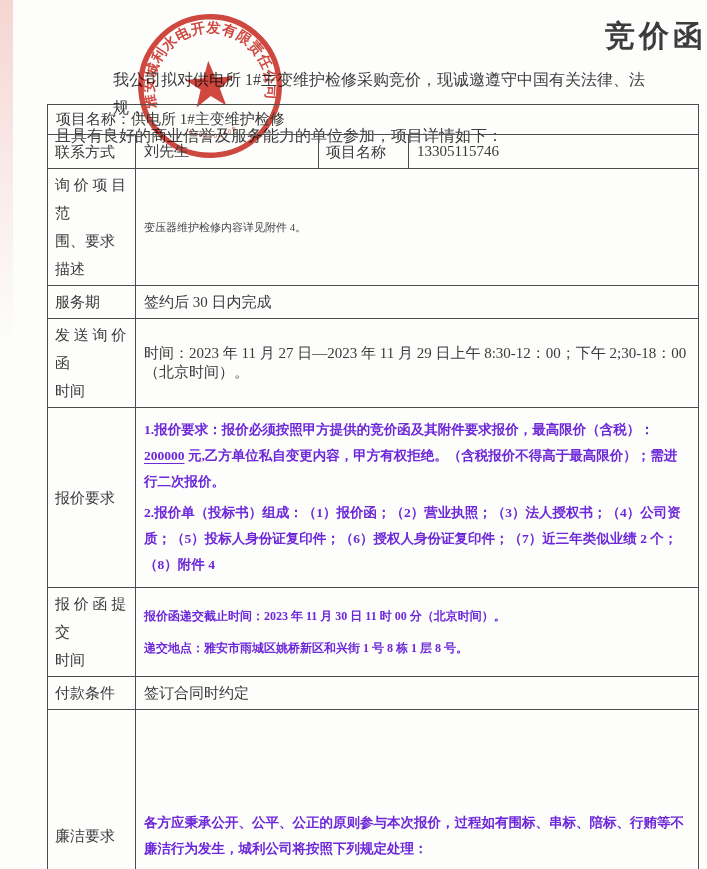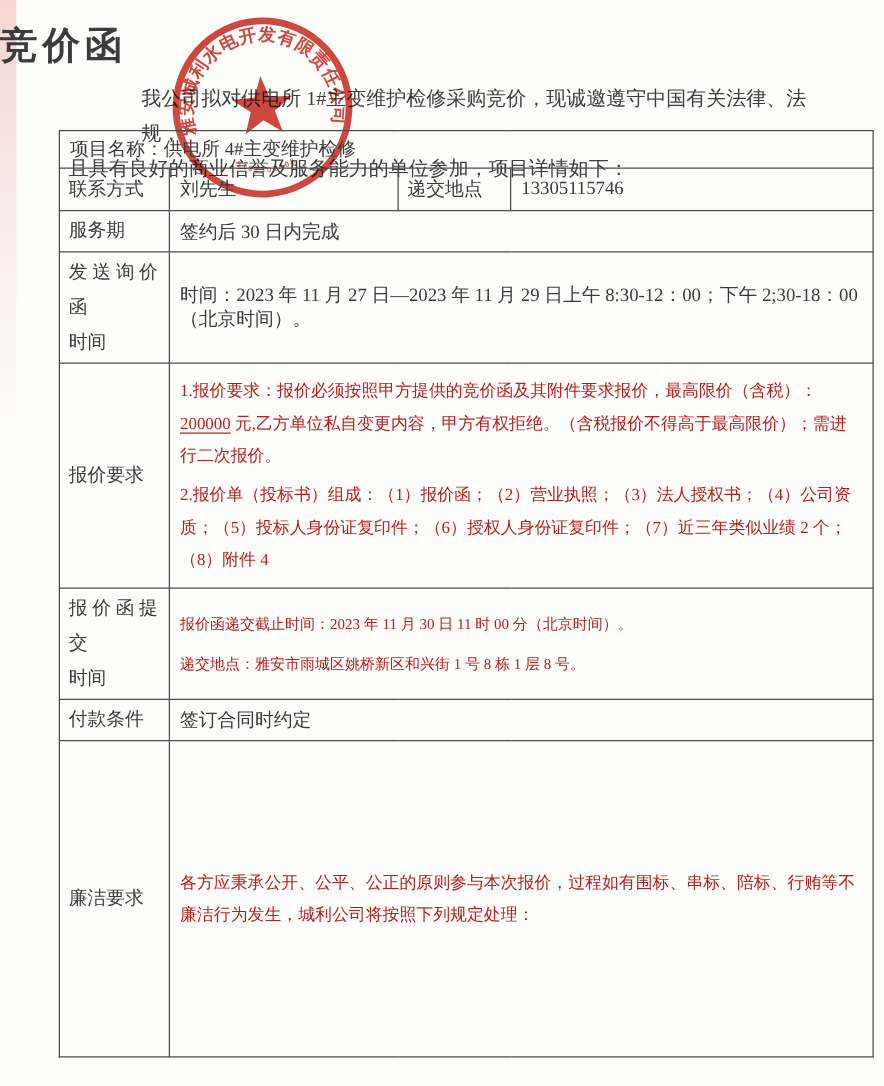--- a/index.html
+++ b/index.html
@@ -11,21 +11,21 @@
     color:#3a3a3a;
     overflow:hidden;
   }
   .edge-artifact{
     position:absolute;left:0;top:0;width:13px;height:345px;
     background:linear-gradient(to bottom, rgba(225,110,100,.28), rgba(225,110,100,.10) 60%, rgba(225,110,100,0));
     pointer-events:none;
   }
   .title{
     position:absolute;top:16px;left:0;width:100%;
-    margin:0;text-align:left;
+    margin:0;text-align:right;
     font-size:30px;font-weight:700;letter-spacing:4px;color:#3c3c3c;
   }
   .intro{
     position:absolute;top:66px;left:55px;width:612px;
     font-size:16px;line-height:28px;color:#3d3d3d;
   }
   .intro .indent{padding-left:58px;}
   .stamp{
     position:absolute;left:132px;top:8px;width:156px;height:156px;
     opacity:.85;mix-blend-mode:multiply;
@@ -39,21 +39,21 @@
   .doc-table td{
     border:1px solid #4d4d4d;
     vertical-align:middle;
     padding:2px 6px 2px 8px;
   }
   .rh30{height:30px}.rh34{height:34px}.rh54{height:54px}.rh33{height:15px}
   .rh57{height:57px}.rh56{height:56px}.rh111{height:111px}.rh59{height:59px}.rh253{height:253px}
   td.lbl{white-space:pre-line;line-height:28px;padding-left:7px;}
   td.small-txt{font-size:11px;color:#454545;}
   td.paras{padding:4px 10px 4px 8px;}
-  td.paras p{margin:5px 0;font-size:13.5px;line-height:26px;color:#b91c1c;}
+  td.paras p{margin:5px 0;font-size:13.5px;line-height:26px;color:#6d28d9;font-weight:bold;}
   td.paras15 p{margin:4px 0;font-size:12px;line-height:28px;}
   .u{text-decoration:underline;text-underline-offset:3px;}
   .stamp-ring{fill:none;stroke:#c8281e;stroke-width:5.5;}
   .stamp-text{fill:#c8281e;font-size:14.5px;font-weight:700;font-family:"Liberation Serif",serif;}
   .stamp-serial{fill:#c8281e;font-size:6px;letter-spacing:1.5px;font-family:"DejaVu Sans","Liberation Sans",sans-serif;}
   .stamp-star{fill:#c8281e;}
 </style>
 </head>
 <body>
 
@@ -85,27 +85,32 @@
 
   <table class="doc-table">
     <colgroup>
       <col style="width:88px">
         <col style="width:183px">
         <col style="width:90px">
         <col style="width:290px">
     </colgroup>
     <tbody>
       <tr class="rh30">
-        <td colspan="4">项目名称：供电所 4#主变维护检修</td>
+        <td colspan="4">项目名称：供电所 1#主变维护检修</td>
       </tr>
       <tr class="rh34">
         <td class="lbl">联系方式</td>
         <td>刘先生</td>
-        <td class="lbl">递交地点</td>
+        <td class="lbl">项目名称</td>
         <td>13305115746</td>
+      </tr>
+      <tr class="rh54">
+        <td class="lbl">询 价 项 目 范
+围、要求描述</td>
+        <td colspan="3" class="small-txt">变压器维护检修内容详见附件 4。</td>
       </tr>
       <tr class="rh33">
         <td class="lbl">服务期</td>
         <td colspan="3">签约后 30 日内完成</td>
       </tr>
       <tr class="rh56">
         <td class="lbl">发 送 询 价 函
 时间</td>
         <td colspan="3">时间：2023 年 11 月 27 日—2023 年 11 月 29 日上午 8:30-12：00；下午 2;30-18：00（北京时间）。</td>
       </tr>

